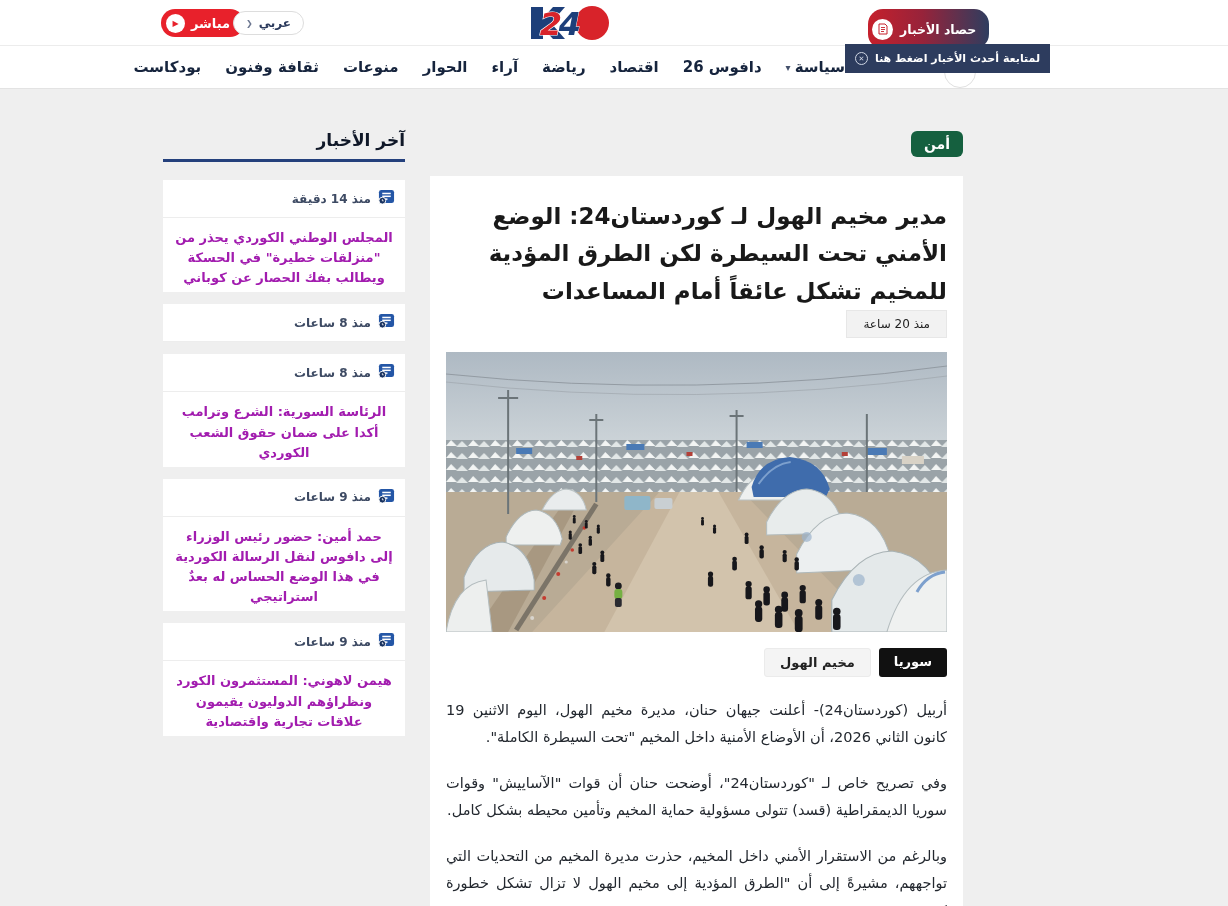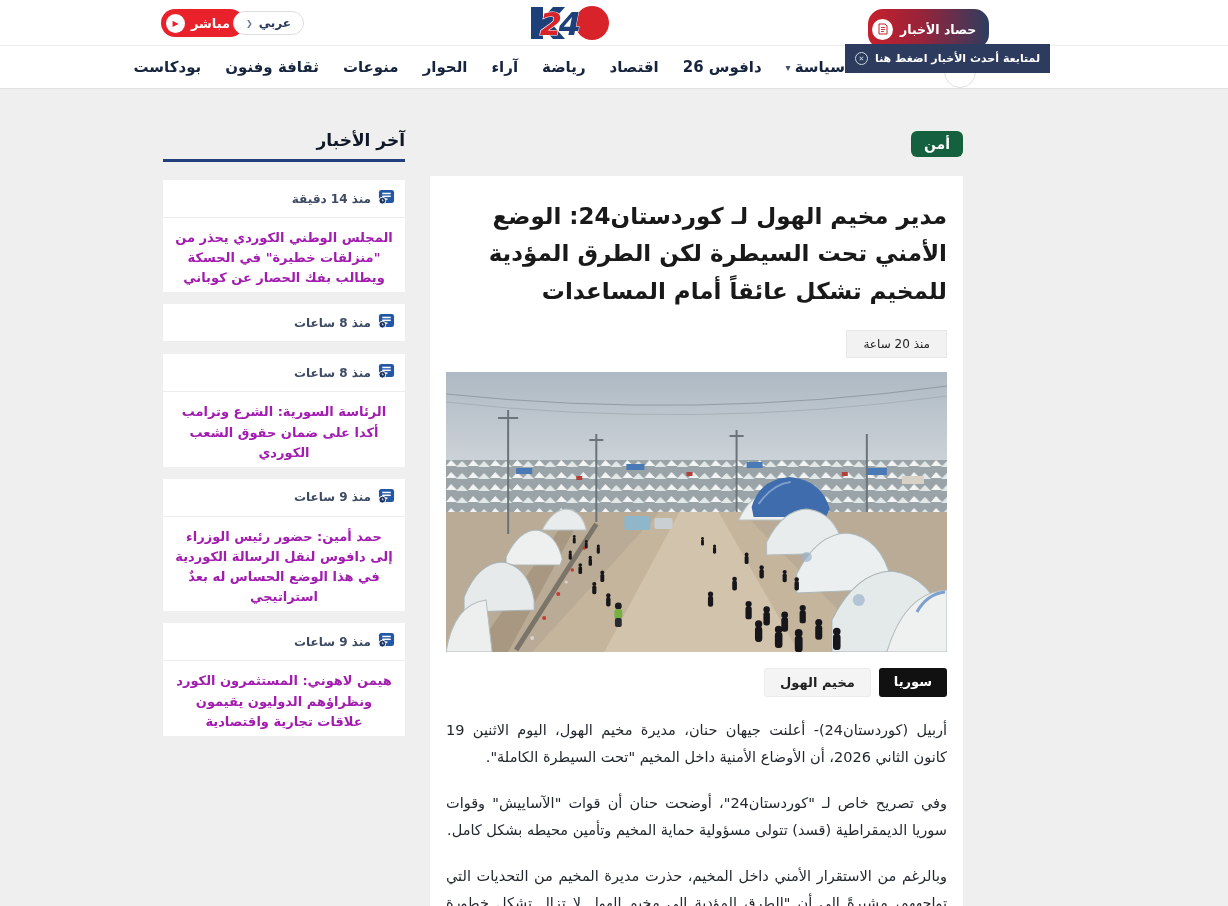--- a/index.html
+++ b/index.html
@@ -57,21 +57,21 @@
   .sb-time { font-size:12px; font-weight:bold; color:#3d4a63; }
   .sb-card-body { padding:10px 12px 4px; font-size:13px; font-weight:bold; color:#a21caf;
     line-height:1.55; text-align:center; }
 
   
   .article-zone { position:absolute; left:430px; top:131px; width:533px; }
   .cat-badge { display:inline-block; background:#15603f; color:#fff; font-size:14px;
     font-weight:bold; padding:5px 13px; border-radius:6px; cursor:pointer; }
   .article-card { background:#fff; margin-top:19px; padding:22px 16px 30px; min-height:780px; }
   .article-title { font-size:23px; font-weight:bold; color:#191919; line-height:1.62;
-    text-align:right; margin-bottom:20px; }
+    text-align:right; }
   .time-badge-row { text-align:right; margin-bottom:14px; }
   .time-badge { display:inline-block; background:#f2f2f2; border:1px solid #e7e7e7;
     border-radius:0; font-size:12px; color:#222; padding:6px 16px; }
   .photo-wrap { width:501px; height:280px; overflow:hidden; }
   .tags-row { display:flex; direction:rtl; gap:8px; margin:16px 0 20px; }
   .tag-dark { background:#111; color:#fff; font-size:13px; font-weight:bold;
     padding:6px 15px; border-radius:3px; cursor:pointer; }
   .tag-light { background:#f4f4f4; color:#222; font-size:13px; font-weight:bold;
     padding:6px 15px; border-radius:3px; border:1px solid #ebebeb; cursor:pointer; }
   .para { font-size:14.5px; color:#23282f; line-height:1.9; text-align:justify;

